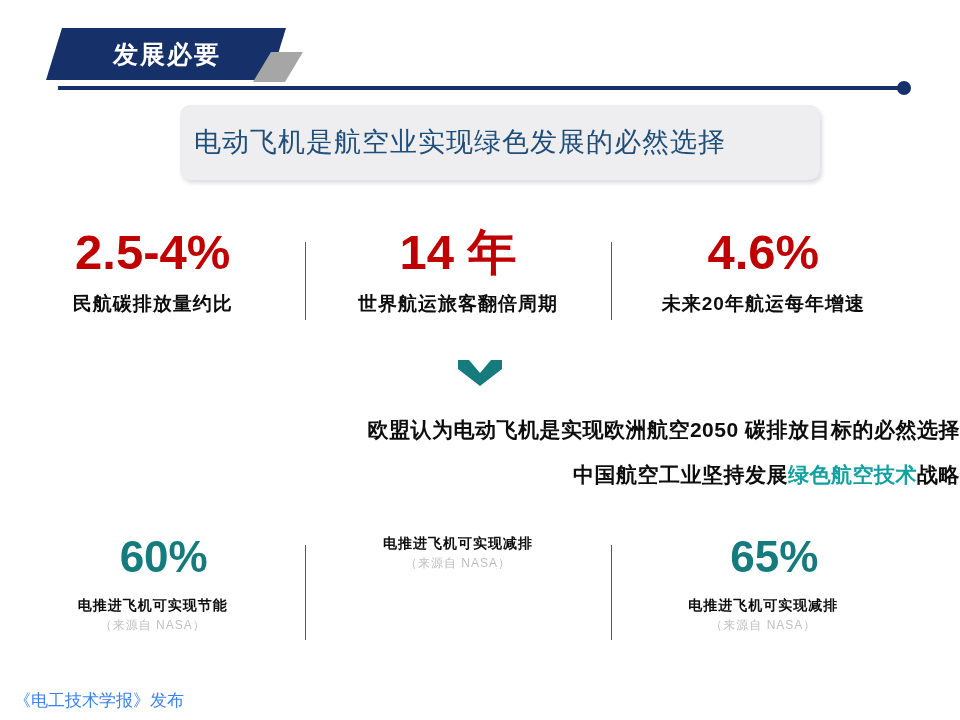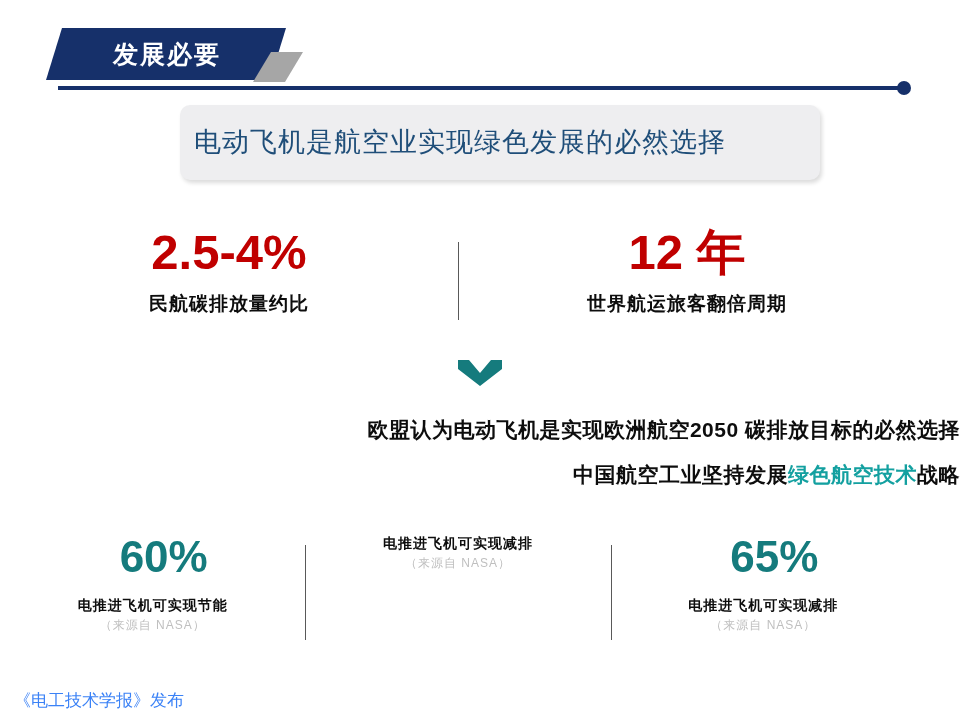--- a/index.html
+++ b/index.html
@@ -216,24 +216,28 @@
   </div>
 
   <div id="stats-top" class="stat-row">
 
     <div class="stat-cell">
       <div class="stat-value red">2.5-4%</div>
       <div class="stat-label">民航碳排放量约比</div>
     </div>
 
     <div class="stat-cell">
-      <div class="stat-value red">12 年</div>
+      <div class="stat-value red">14 年</div>
       <div class="stat-label">世界航运旅客翻倍周期</div>
     </div>
 
+    <div class="stat-cell">
+      <div class="stat-value red">4.6%</div>
+      <div class="stat-label">未来20年航运每年增速</div>
+    </div>
 
   </div>
 
   <div id="chevron-wrap">
     <svg id="chevron-icon" width="44" height="26" viewBox="0 0 44 26">
       <path d="M0 0 L11 0 L22 13 L33 0 L44 0 L44 9 L22 26 L0 9 Z" fill="#157b7d"></path>
     </svg>
   </div>
 
   <div id="conclusion">

